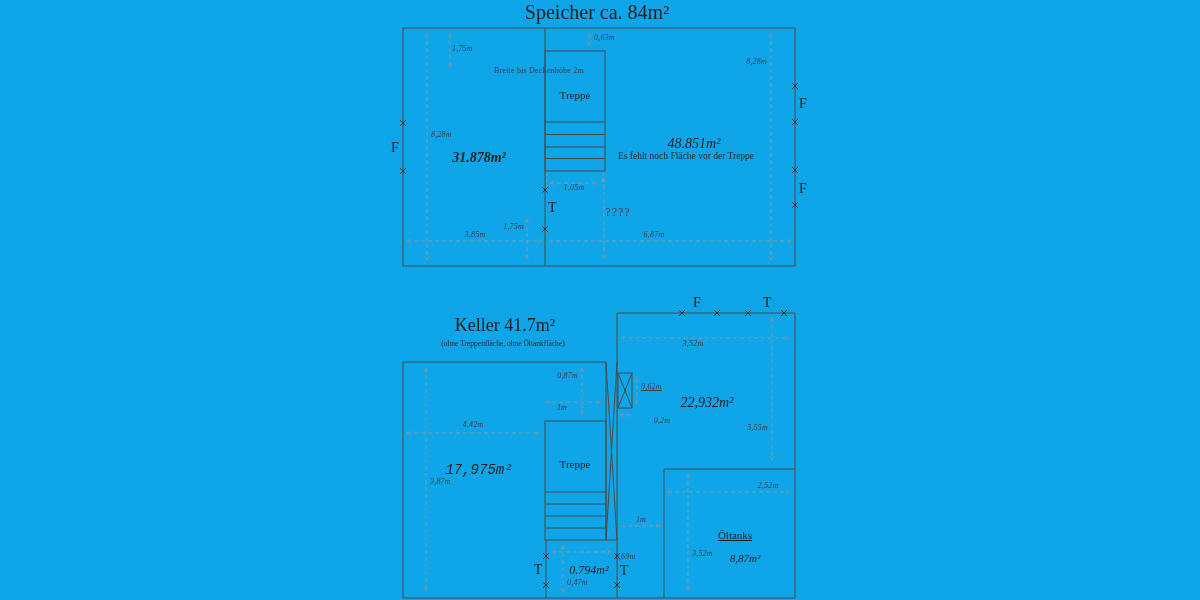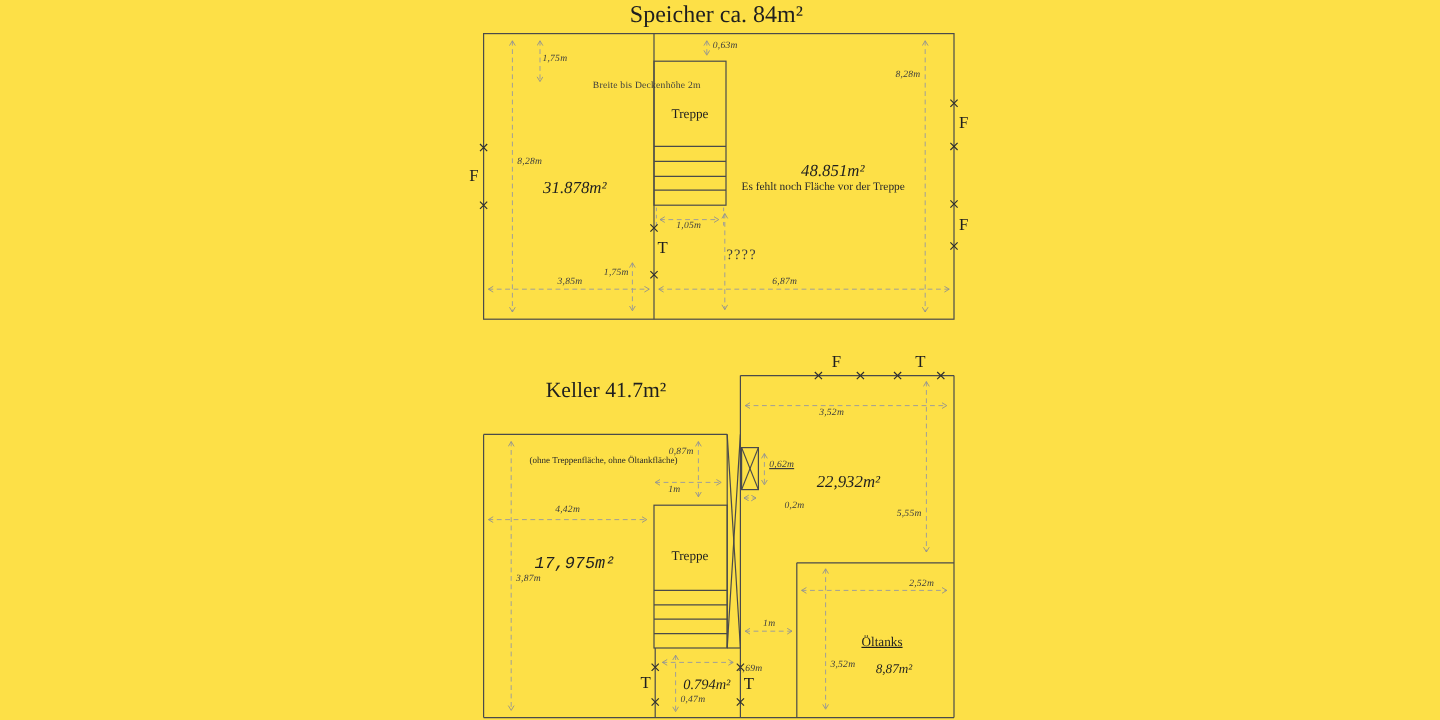--- a/index.html
+++ b/index.html
@@ -1,17 +1,17 @@
 <!DOCTYPE html>
 <html><head>
 <meta charset="utf-8">
 <style>
   html,body { margin:0; padding:0; background:#ffffff; }
   .canvas {
-    position:relative; width:1200px; height:600px; background:#fde047;
+    position:relative; width:1200px; height:600px; background:#0ea5e9;
     font-family:"Liberation Serif", "DejaVu Serif", serif; overflow:hidden;
   }
   .canvas svg { position:absolute; left:0; top:0; }
   .lb { position:absolute; white-space:nowrap; color:#1f1f1f; line-height:1.1; }
   .c  { transform:translateX(-50%); }
   .ra { transform:translateX(-100%); }
   .dim { font-size:8px; color:#3d3d3d; font-style:italic; letter-spacing:.2px; }
   .note { font-size:9.5px; color:#2a2a2a; }
   .area { font-size:14px; font-style:italic; }
   .letter { font-size:14px; }
@@ -120,35 +120,35 @@
       M614 582 L620 588 M614 588 L620 582"></path>
   </svg>
 
   <span class="lb ttl-big c" style="left:597px; top:1px;">Speicher ca. 84m²</span>
   <span class="lb dim" style="left:452px; top:45px;">1,75m</span>
   <span class="lb dim" style="left:458px; top:67px; font-style:normal;padding-left:36px;">Breite bis Deckenhöhe 2m</span>
   <span class="lb dim" style="left:431px; top:131px;">8,28m</span>
   <span class="lb dim" style="left:594px; top:34px;">0,63m</span>
   <span class="lb dim ra" style="left:767px; top:58px;">8,28m</span>
   <span class="lb room-name c" style="left:575px; top:89px;">Treppe</span>
-  <span class="lb area c" style="left:479px; top:150px;">31.878m²</span>
+  <span class="lb area c" style="left:479px; top:150px;font-weight:bold;">31.878m²</span>
   <span class="lb area c" style="left:694px; top:136px;">48.851m²</span>
   <span class="lb note c" style="left:686px; top:151px;">Es fehlt noch Fläche vor der Treppe</span>
   <span class="lb dim c" style="left:574px; top:184px;">1,05m</span>
   <span class="lb letter" style="left:548px; top:200px;">T</span>
   <span class="lb qmarks c" style="left:618px; top:206px;">????</span>
   <span class="lb dim ra" style="left:524px; top:223px;">1,75m</span>
   <span class="lb dim c" style="left:475px; top:231px;">3,85m</span>
   <span class="lb dim c" style="left:654px; top:231px;">6,87m</span>
   <span class="lb letter c" style="left:395px; top:140px;">F</span>
   <span class="lb letter c" style="left:803px; top:96px;">F</span>
   <span class="lb letter c" style="left:803px; top:181px;">F</span>
 
   <span class="lb ttl-mid c" style="left:505px; top:316px;">Keller 41.7m²</span>
-  <span class="lb subttl c" style="left:503px; top:340px;margin-top:40px;">(ohne Treppenfläche, ohne Öltankfläche)</span>
+  <span class="lb subttl c" style="left:503px; top:340px;">(ohne Treppenfläche, ohne Öltankfläche)</span>
   <span class="lb letter c" style="left:697px; top:295px;">F</span>
   <span class="lb letter c" style="left:767px; top:295px;">T</span>
   <span class="lb dim c" style="left:693px; top:340px;">3,52m</span>
   <span class="lb dim ra" style="left:578px; top:372px;">0,87m</span>
   <span class="lb dim c" style="left:562px; top:404px;">1m</span>
   <span class="lb dim" style="left:641px; top:383px;text-decoration:underline;">0,62m</span>
   <span class="lb dim c" style="left:662px; top:417px;">0,2m</span>
   <span class="lb area c" style="left:707px; top:395px;">22,932m²</span>
   <span class="lb dim ra" style="left:768px; top:424px;">5,55m</span>
   <span class="lb dim c" style="left:473px; top:421px;">4,42m</span>

